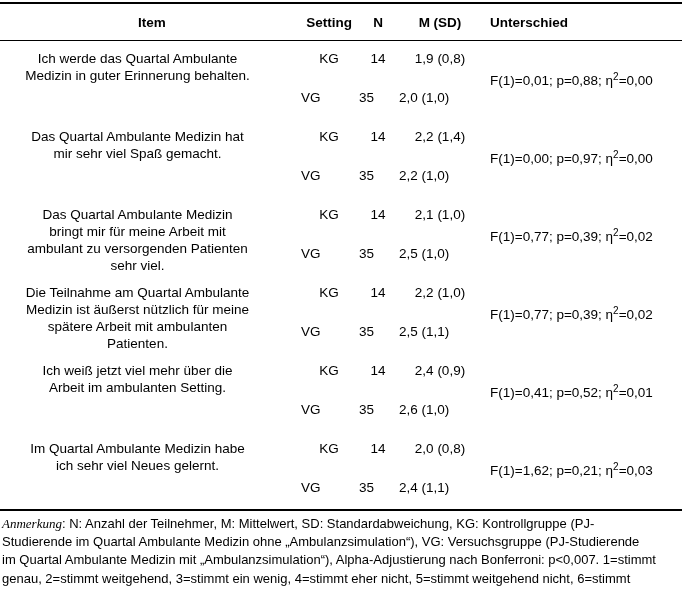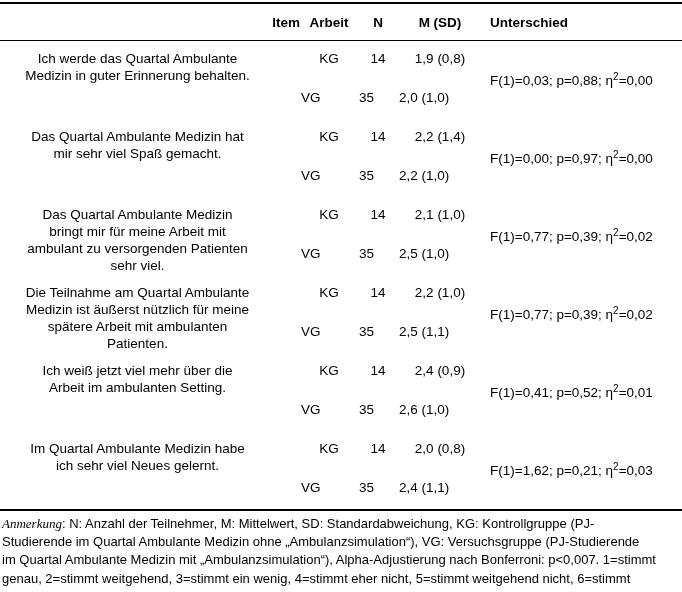--- a/index.html
+++ b/index.html
@@ -33,21 +33,21 @@
   col.c-unt { width: 200px; }
 
   thead th {
     border-bottom: 1.5px solid #000;
     font-weight: bold;
     padding: 10px 0 9px 0;
     text-align: center;
     vertical-align: middle;
   }
   thead th.h-item {
-    text-align: right;
+    text-align: center;
     padding-left: 4px;
   }
   thead th.h-unt {
     text-align: left;
     padding-left: 8px;
     margin-top: 9px;
   }
 
   td { vertical-align: top; }
 
@@ -88,34 +88,34 @@
     <colgroup>
       <col class="c-item">
         <col class="c-gruppe">
         <col class="c-n">
         <col class="c-msd">
         <col class="c-unt">
     </colgroup>
     <thead>
       <tr>
         <th class="h-item">Item</th>
-        <th>Arbeit</th>
+        <th>Setting</th>
         <th>N</th>
         <th>M (SD)</th>
         <th class="h-unt">Unterschied</th>
       </tr>
     </thead>
 
     <tbody>
       <tr class="kg-row">
         <td class="item-cell" rowspan="2">Ich werde das Quartal Ambulante Medizin in guter Erinnerung behalten.</td>
         <td class="val">KG</td>
         <td class="val">14</td>
         <td class="val">1,9 (0,8)</td>
-        <td class="unt-cell" rowspan="2"><span>F(1)=0,03; p=0,88; η</span><sup>2</sup><span>=0,00</span></td>
+        <td class="unt-cell" rowspan="2"><span>F(1)=0,01; p=0,88; η</span><sup>2</sup><span>=0,00</span></td>
       </tr>
       <tr class="vg-row">
         <td class="val">VG</td>
         <td class="val">35</td>
         <td class="val">2,0 (1,0)</td>
       </tr>
     </tbody>
 
     <tbody>
       <tr class="kg-row">

